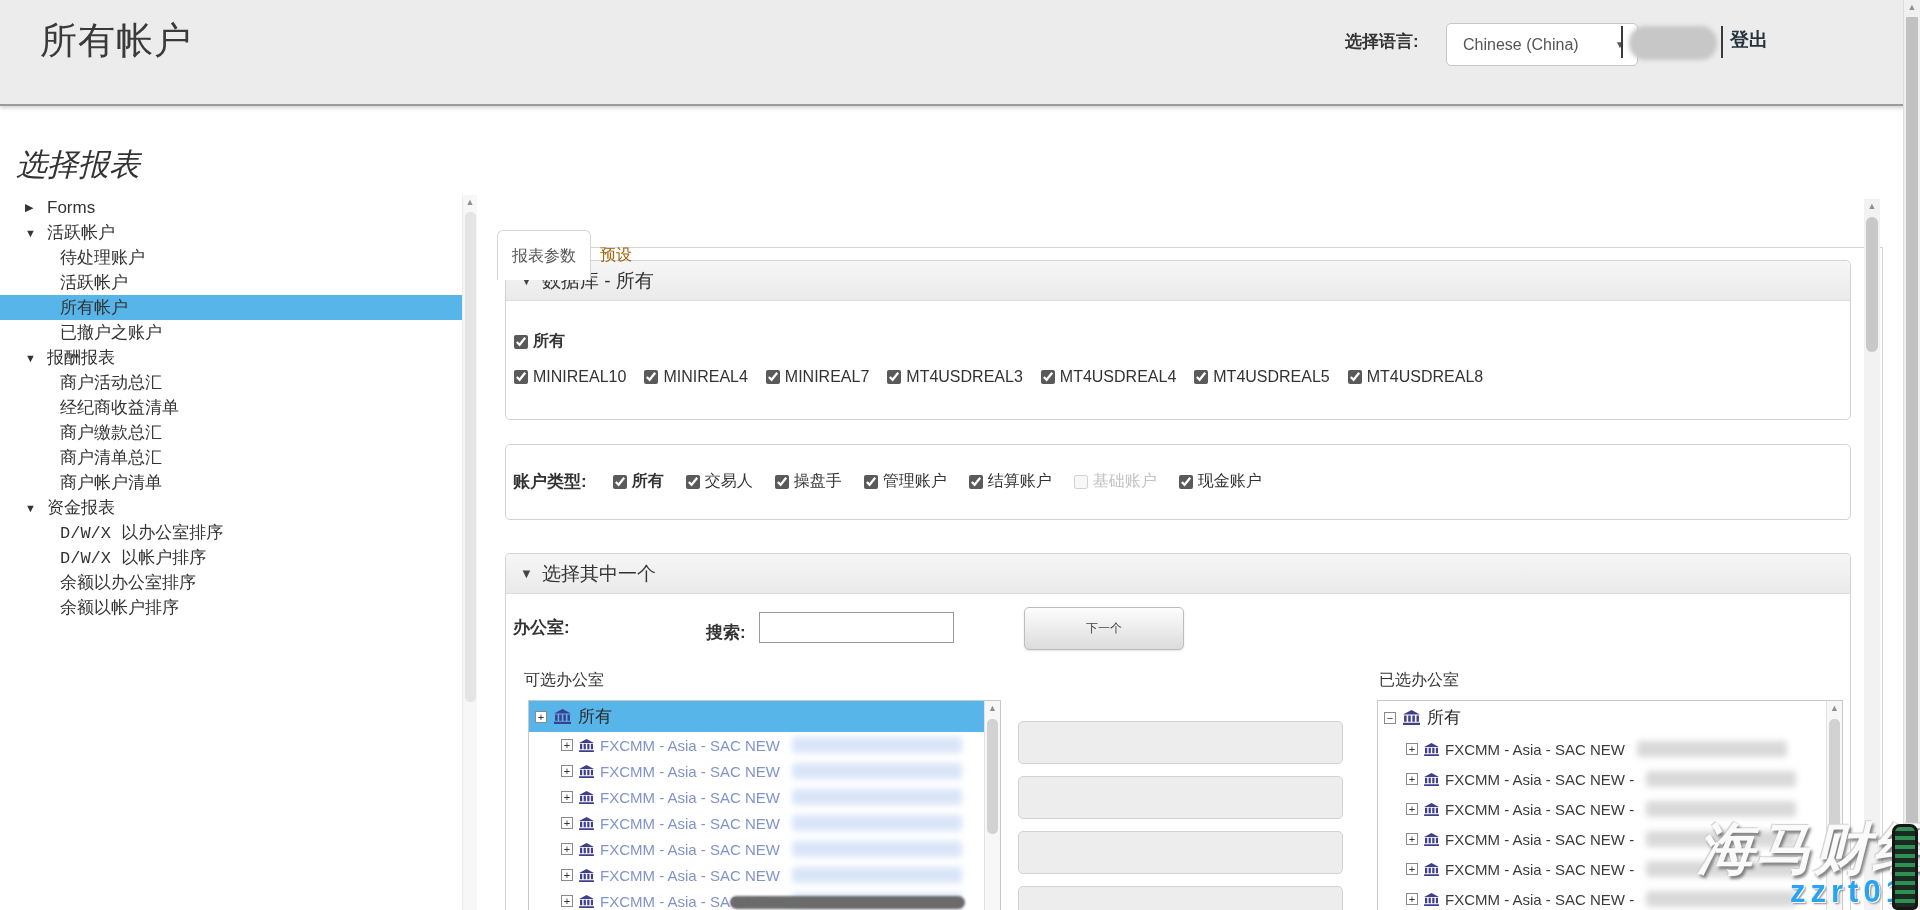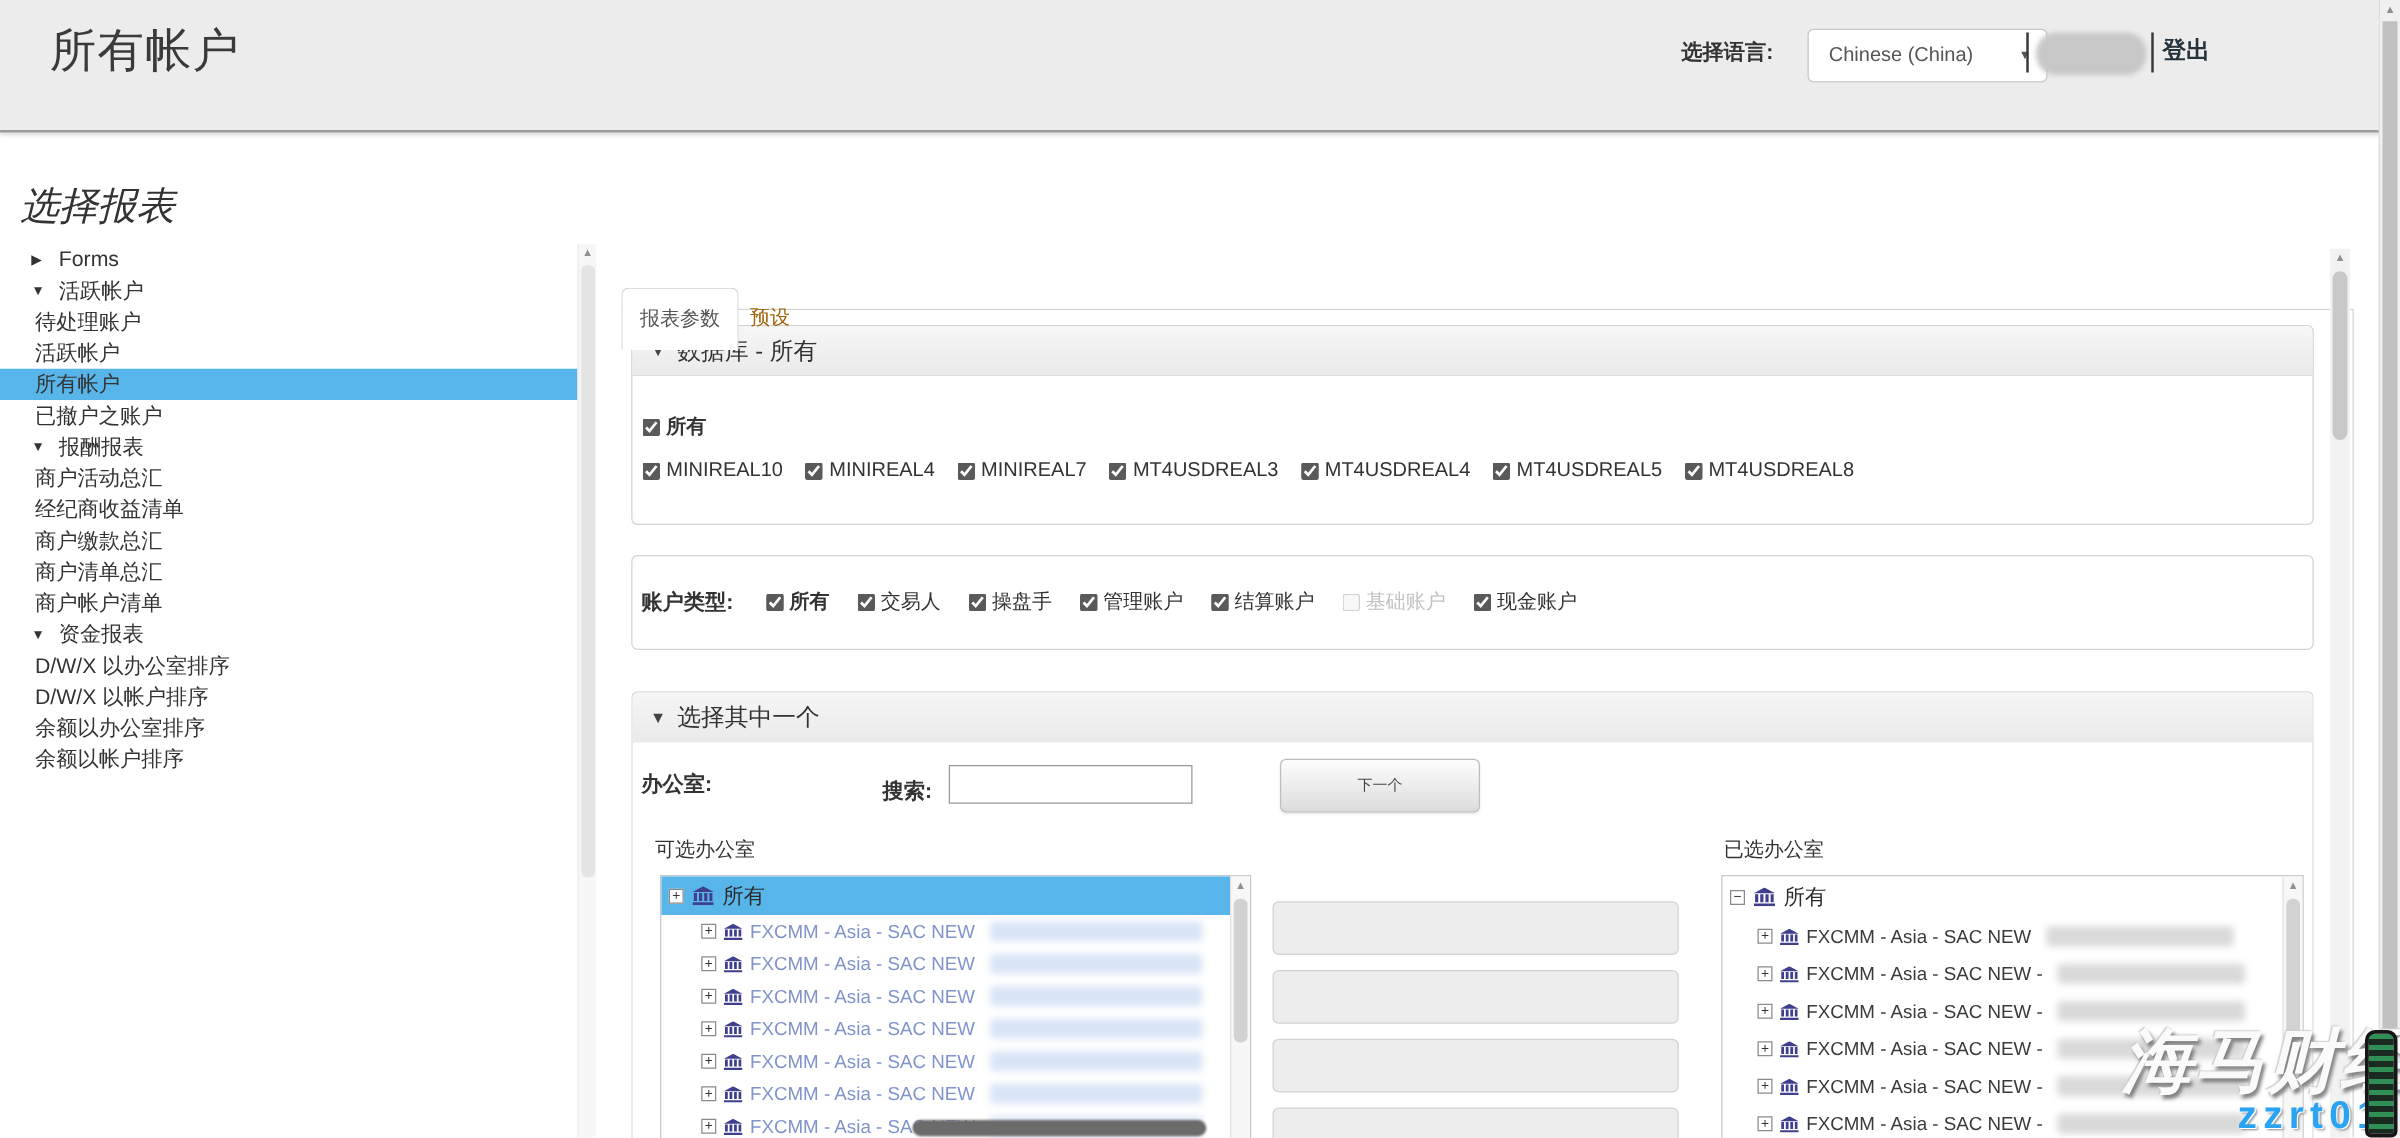--- a/index.html
+++ b/index.html
@@ -22,21 +22,21 @@
   .user-blur { position:absolute; left:1629px; top:26px; width:88px; height:34px;
     background:#c7c7c7; border-radius:16px; filter:blur(2px); }
   .logout { position:absolute; left:1730px; top:27px; font-size:19px; font-weight:bold;
     color:#25333c; cursor:pointer; }
 
   
   .page-heading { position:absolute; left:16px; top:144px; font-size:31px; color:#333;font-style:italic; }
   .tree { position:absolute; left:0; top:195px; width:462px; font-size:17px; }
   .tree-row { height:25px; display:flex; align-items:center; padding-left:25px; cursor:pointer; }
   .tree-row .tree-arrow { width:22px; font-size:11px; color:#333; flex:0 0 22px; }
-  .tree-row.lv1 { padding-left:28px; }
+  .tree-row.lv1 { padding-left:60px;font-family:Liberation Mono, monospace; }
   .tree-row.selected { background:#57b5ea; }
   .tree-scroll { position:absolute; left:462px; top:195px; width:15px; height:715px;
     background:#f7f7f7; border-left:1px solid #ececec; }
   .scroll-up { font-size:9px; color:#909090; text-align:center; height:15px; line-height:15px; cursor:pointer; }
   .tree-scroll .thumb { position:absolute; left:2px; top:17px; width:11px; height:490px;
     background:#e4e4e4; border-radius:5px; }
 
   
   .tab-underline { position:absolute; left:497px; top:247px; width:1386px; height:1px; background:#d5d5d5; }
   .tab { position:absolute; top:198px; height:50px; line-height:49px; font-size:16px;

